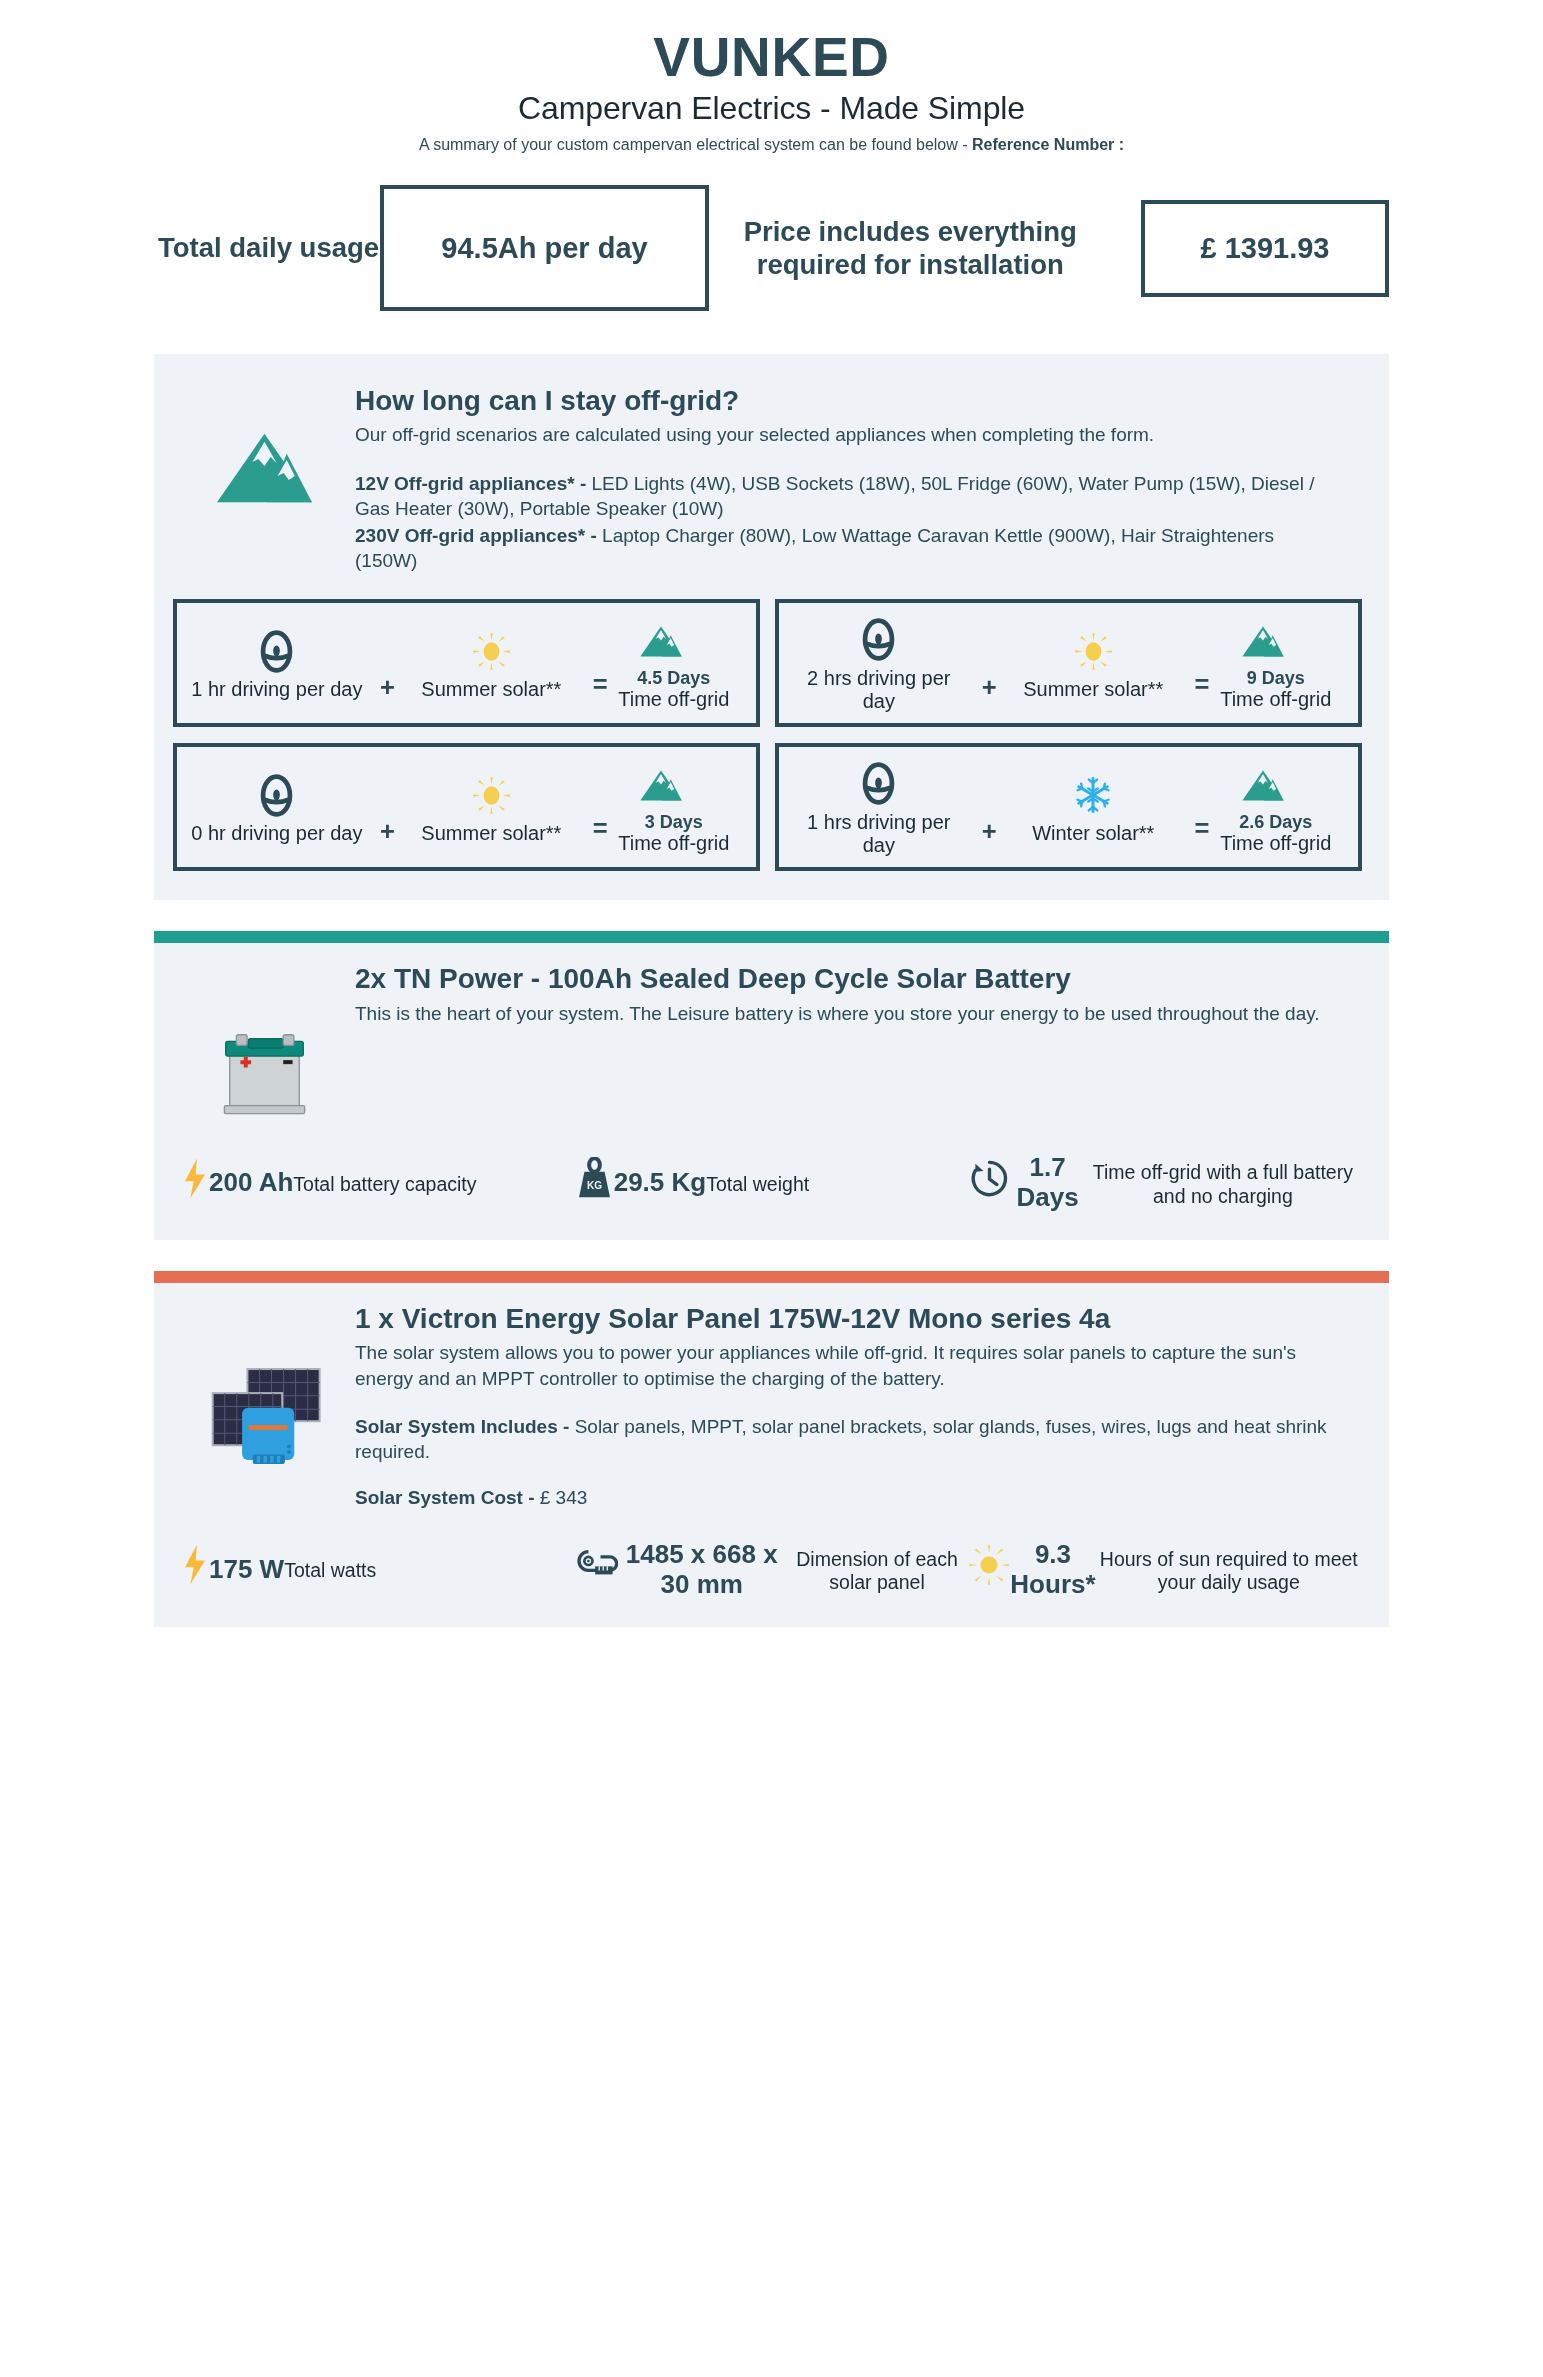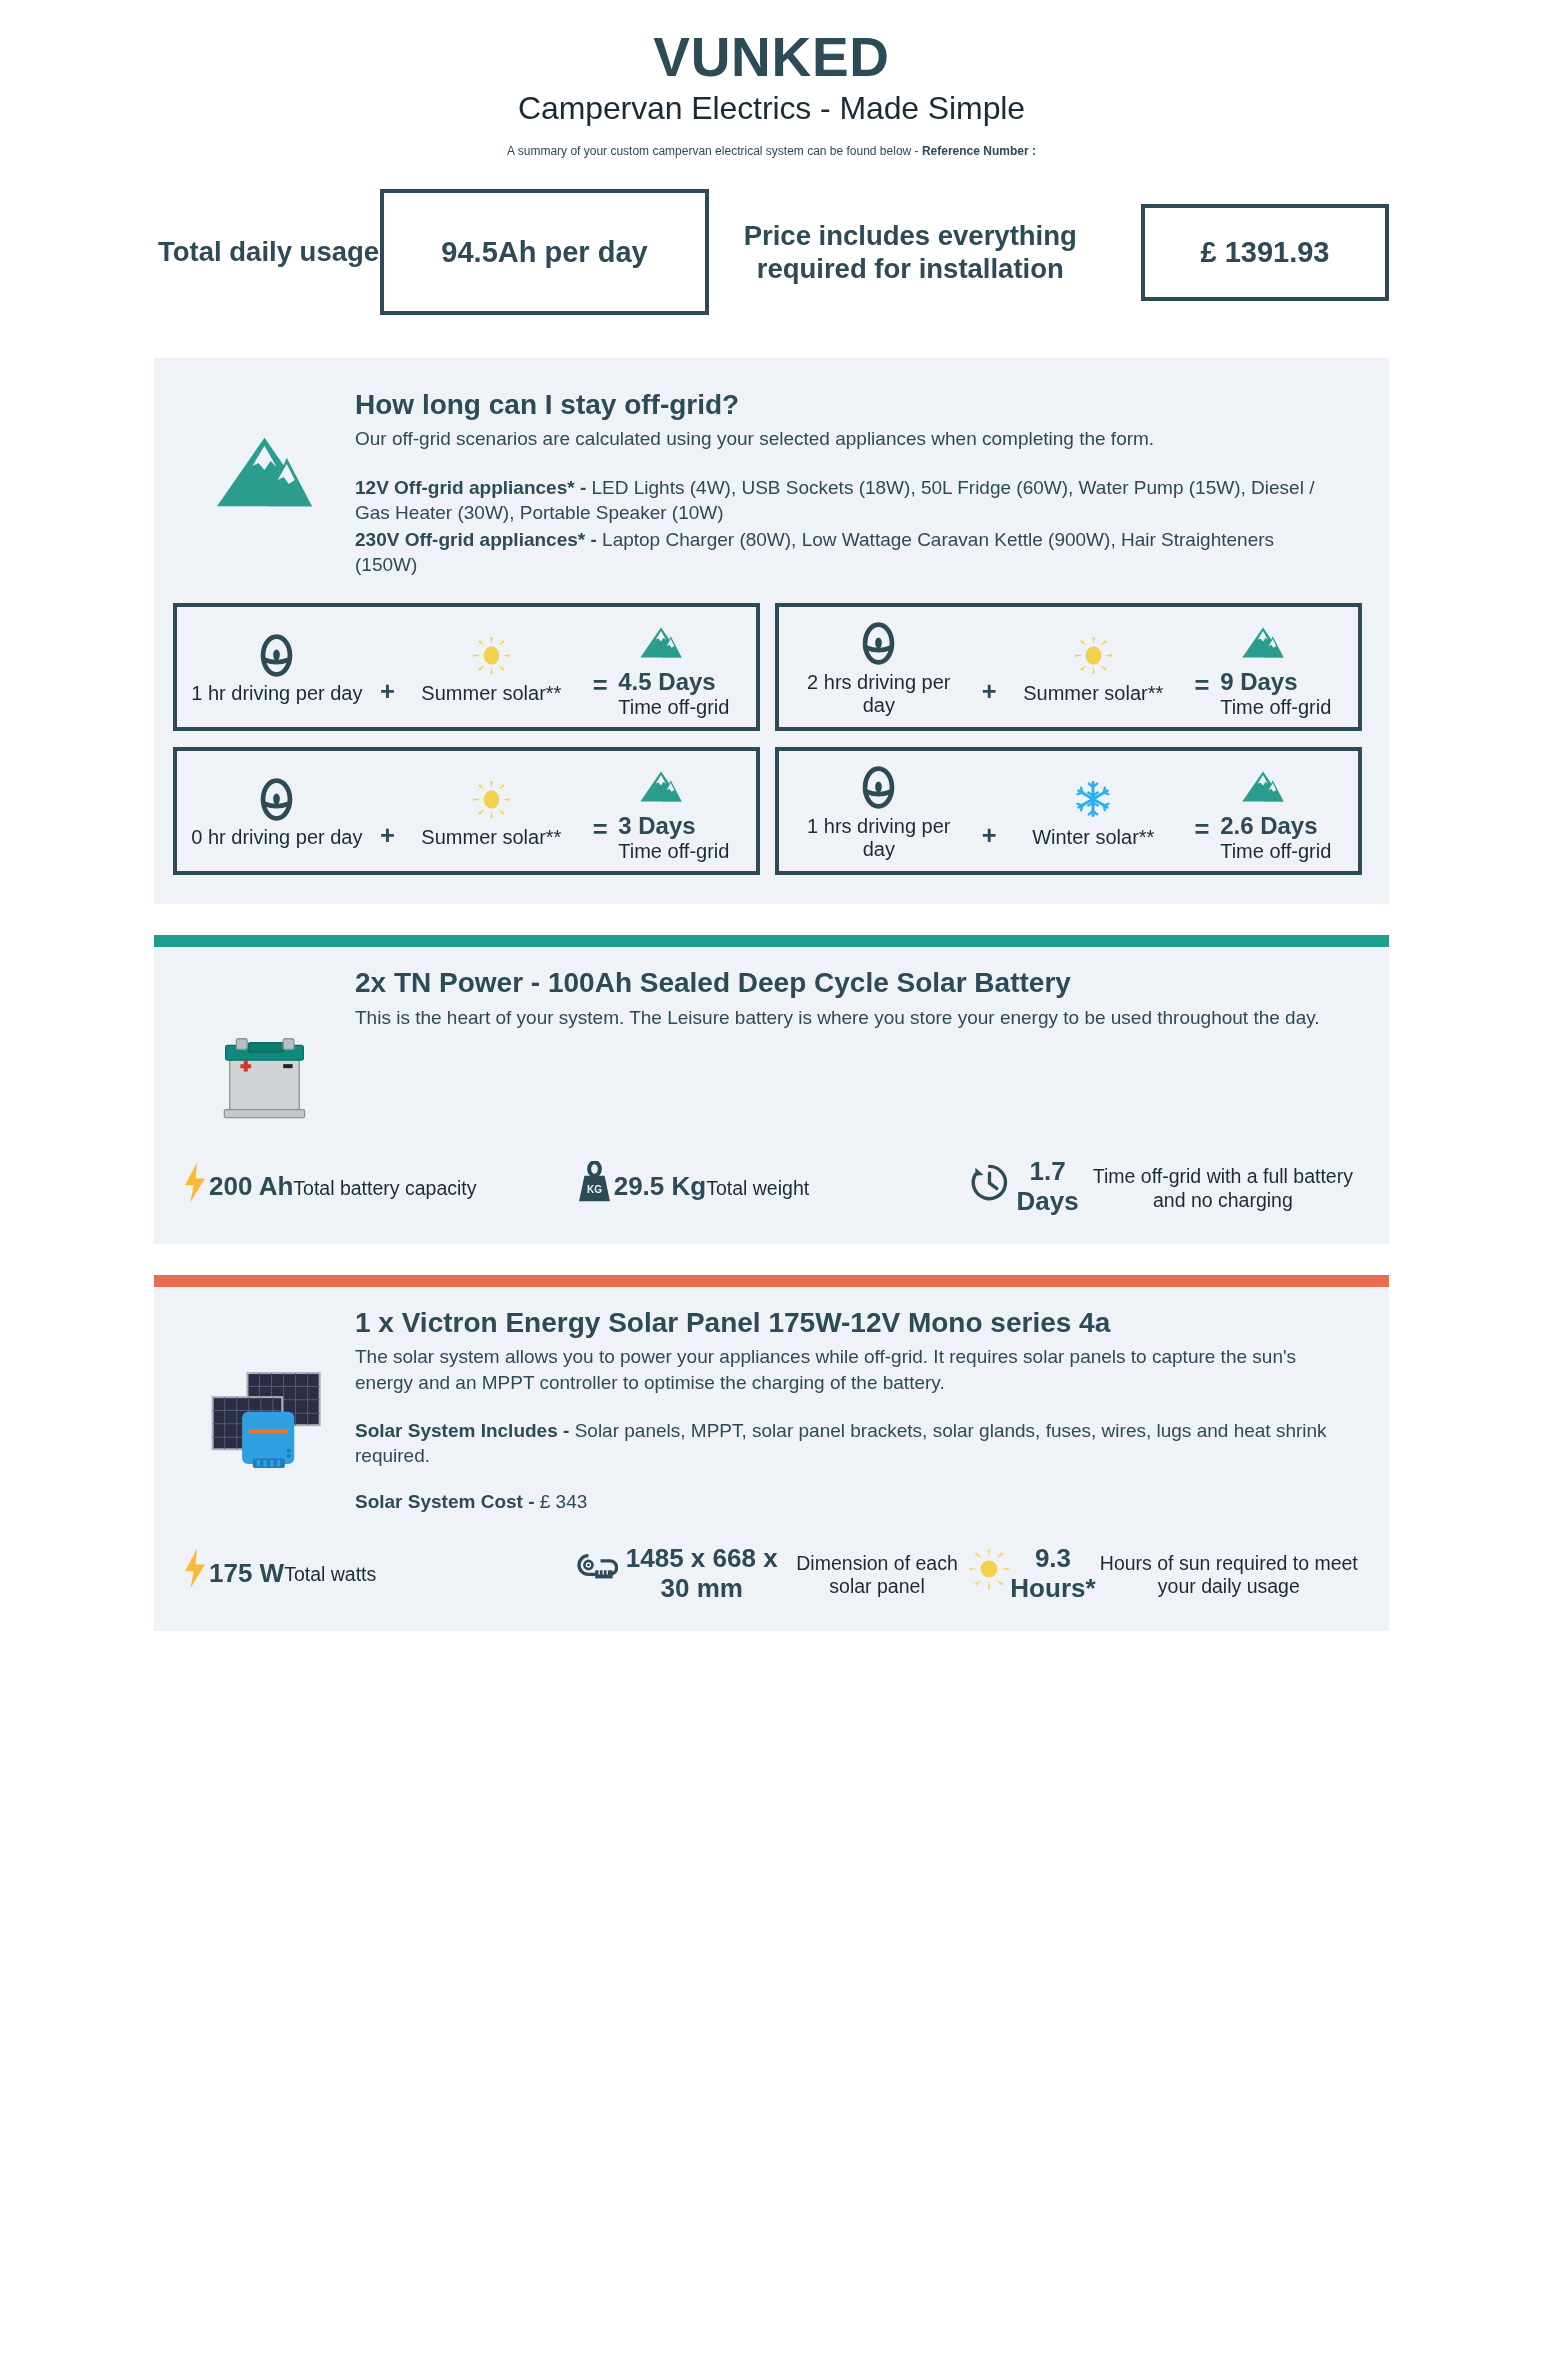--- a/index.html
+++ b/index.html
@@ -38,22 +38,22 @@
 
   .brand-tagline {
     font-size: 32px;
     color: #1c2b33;
     font-weight: 400;
     margin-top: 4px;
     letter-spacing: -0.1px;
   }
 
   .summary-line {
-    margin-top: 17px;
-    font-size: 12px;
+    margin-top: 9px;
+    font-size: 16px;
     color: #2d4a57;
     text-align: center;
   }
   .summary-line .ref-label { font-weight: bold; }
 
   
   .top-stats {
     display: flex;
     align-items: center;
     margin-top: 31px;
@@ -186,24 +186,24 @@
   .sc-op {
     font-size: 25.5px;
     font-weight: bold;
     color: #2d4a57;
     flex: 0 0 40px;
     text-align: center;
     padding-top: 50px;
   }
 
   .sc-days {
-    font-size: 24px;
-    font-weight: bold;
-    color: #2d4a57;
-    text-align: left;
+    font-size: 18px;
+    font-weight: bold;
+    color: #2d4a57;
+    text-align: center;
     line-height: 1.1;
   }
   .sc-daylabel {
     font-size: 20px;
     color: #1c2b33;
     text-align: center;
     line-height: 1.15;
   }
   .sc-result-inner {
     display: flex;

